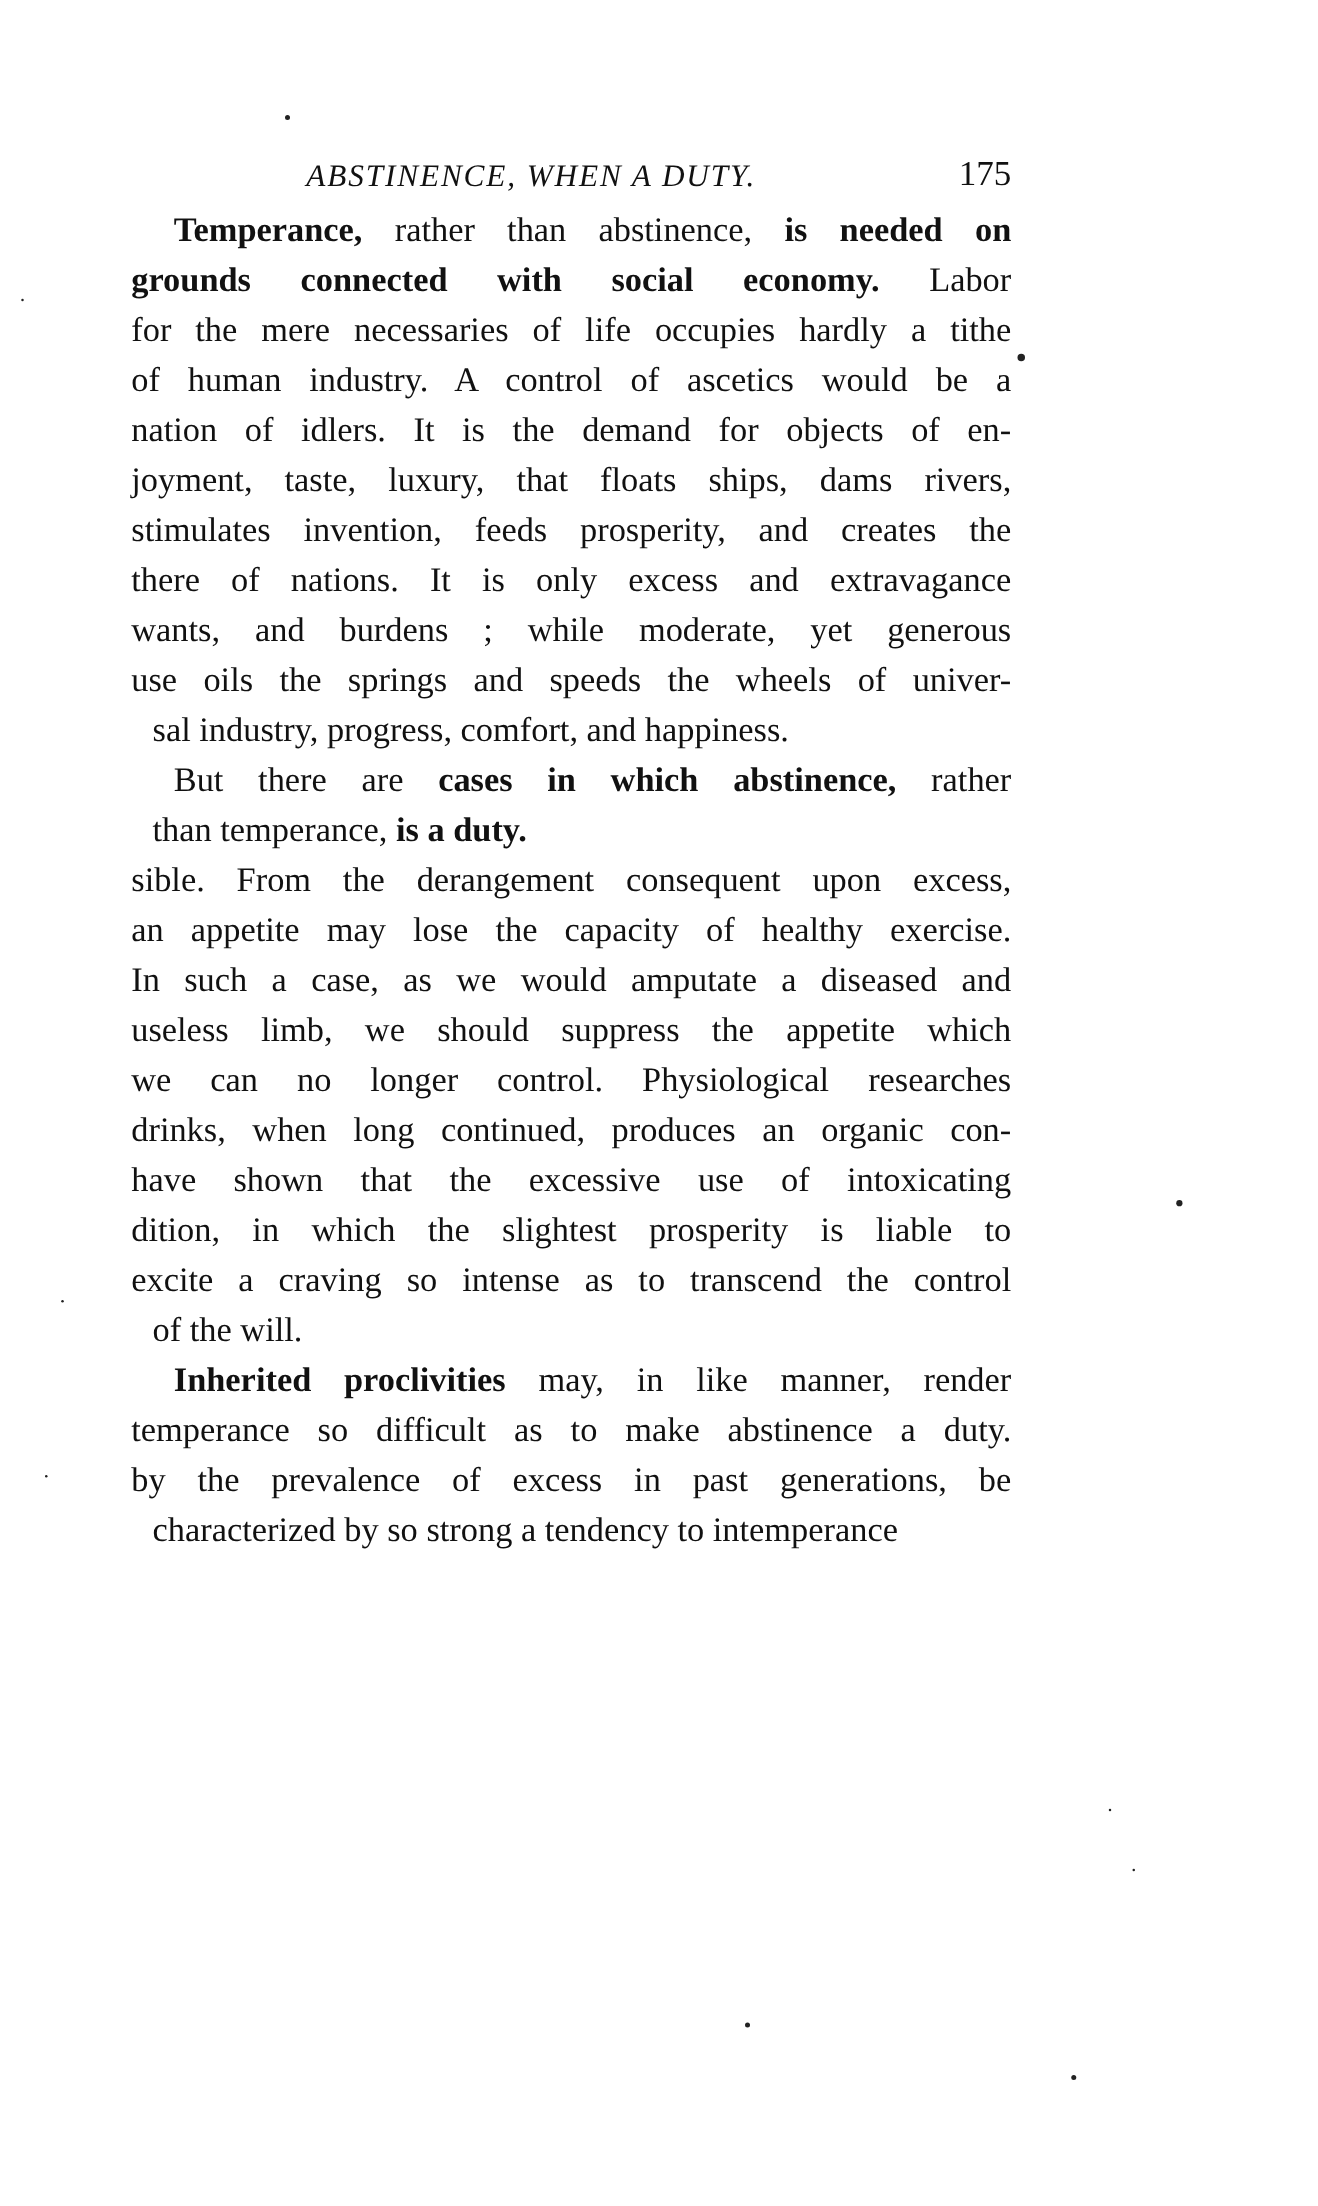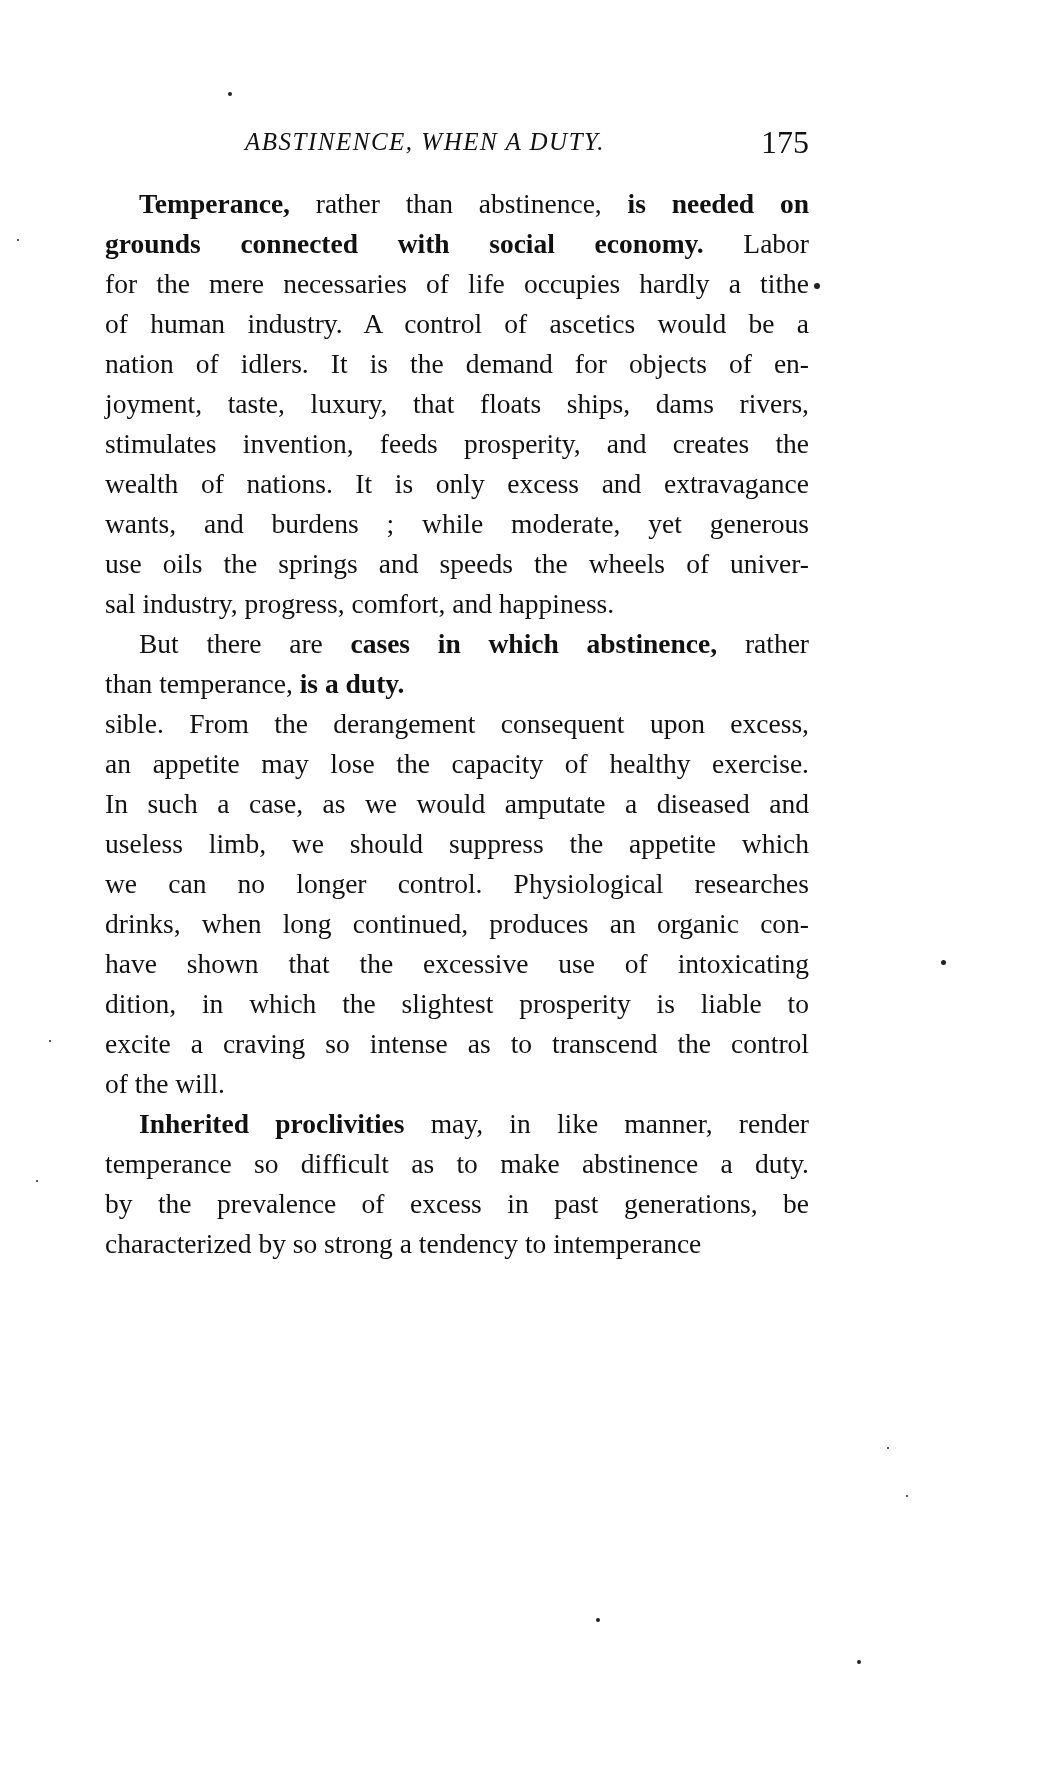--- a/index.html
+++ b/index.html
@@ -36,40 +36,41 @@
       top: 0;
       font-style: italic;
       font-size: 25px;
       letter-spacing: 1.5px;
       white-space: nowrap;
     }
     .page-number {
       position: absolute;
       right: 0;
       top: -4px;
-      font-size: 32px;
+      font-size: 28px;
       white-space: nowrap;
     }
     .body-text {
       position: absolute;
       left: 105px;
-      top: 184px;
+      top: 164px;
       width: 704px;
     }
     .line {
       display: block;
       height: 40px;
       line-height: 40px;
       font-size: 27.5px;
       white-space: nowrap;
       text-align: justify;
       text-align-last: justify;
     }
     .line.last {
       text-align-last: left;
+      margin-left: 17px;
     }
     .line.indent {
       padding-left: 34px;
     }
     .bold {
       font-weight: bold;
     }
     .speck {
       position: absolute;
       background: #222;
@@ -88,21 +89,21 @@
 
   <div class="body-text" id="body-text">
       <div class="paragraph">
         <span class="line indent"><span class="bold">Temperance,</span><span> rather than abstinence, </span><span class="bold">is needed on</span></span>
         <span class="line"><span class="bold">grounds connected with social economy.</span><span>  Labor</span></span>
         <span class="line"><span>for the mere necessaries of life occupies hardly a tithe</span></span>
         <span class="line"><span>of human industry.  A control of ascetics would be a</span></span>
         <span class="line"><span>nation of idlers.  It is the demand for objects of en-</span></span>
         <span class="line"><span>joyment, taste, luxury, that floats ships, dams rivers,</span></span>
         <span class="line"><span>stimulates invention, feeds prosperity, and creates the</span></span>
-        <span class="line"><span>wealth of nations.  It is only excess and extravagance</span></span>
+        <span class="line"><span>there of nations.  It is only excess and extravagance</span></span>
         <span class="line"><span>wants, and burdens ; while moderate, yet generous</span></span>
         <span class="line"><span>use oils the springs and speeds the wheels of univer-</span></span>
         <span class="line last"><span>sal industry, progress, comfort, and happiness.</span></span>
       </div>
       <div class="paragraph">
         <span class="line indent"><span>But there are </span><span class="bold">cases in which abstinence,</span><span> rather</span></span>
         <span class="line last"><span>than temperance, </span><span class="bold">is a duty.</span></span>
       </div>
       <div class="paragraph">
         <span class="line"><span>sible.  From the derangement consequent upon excess,</span></span>

